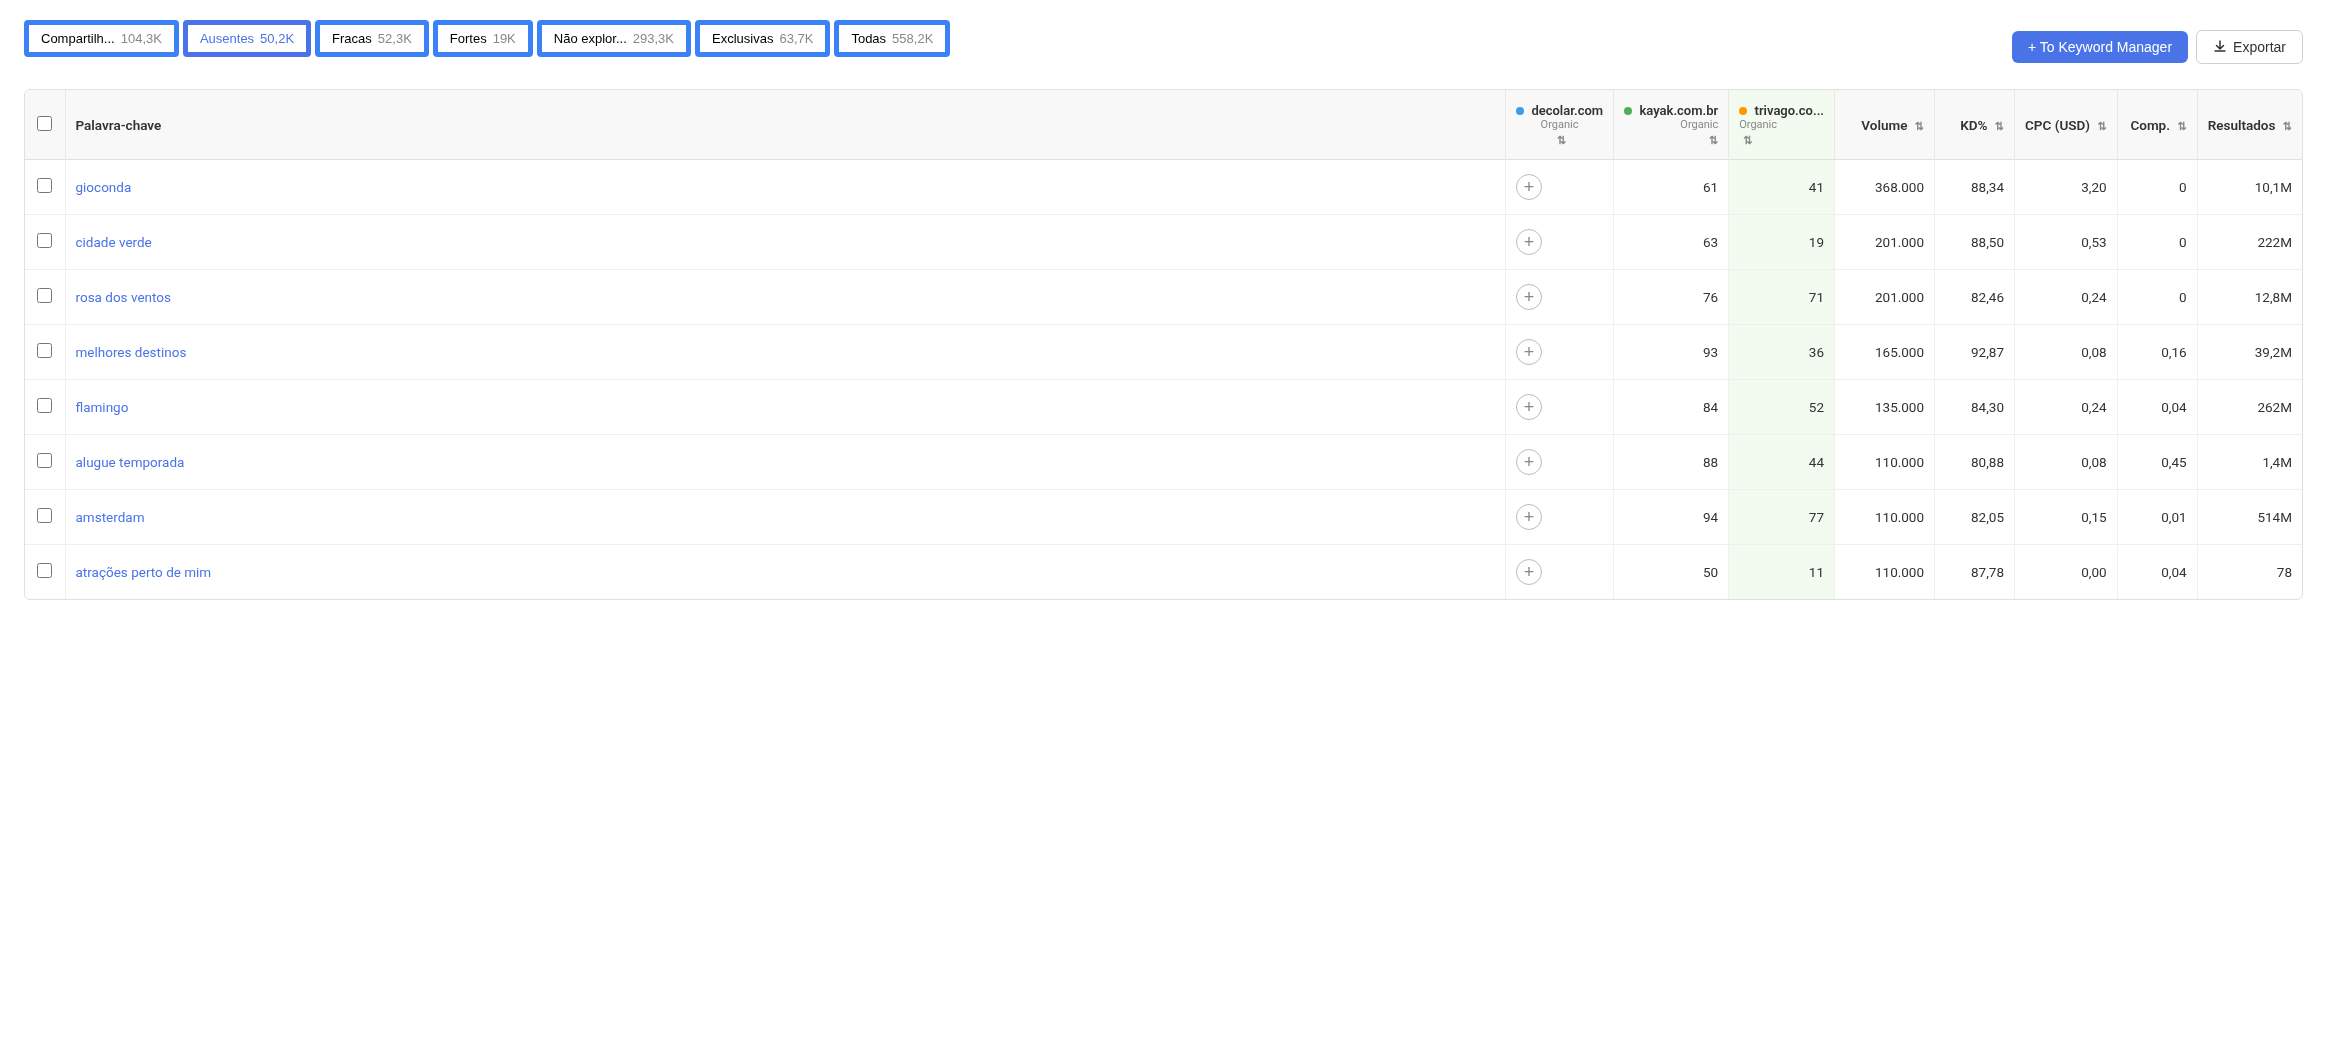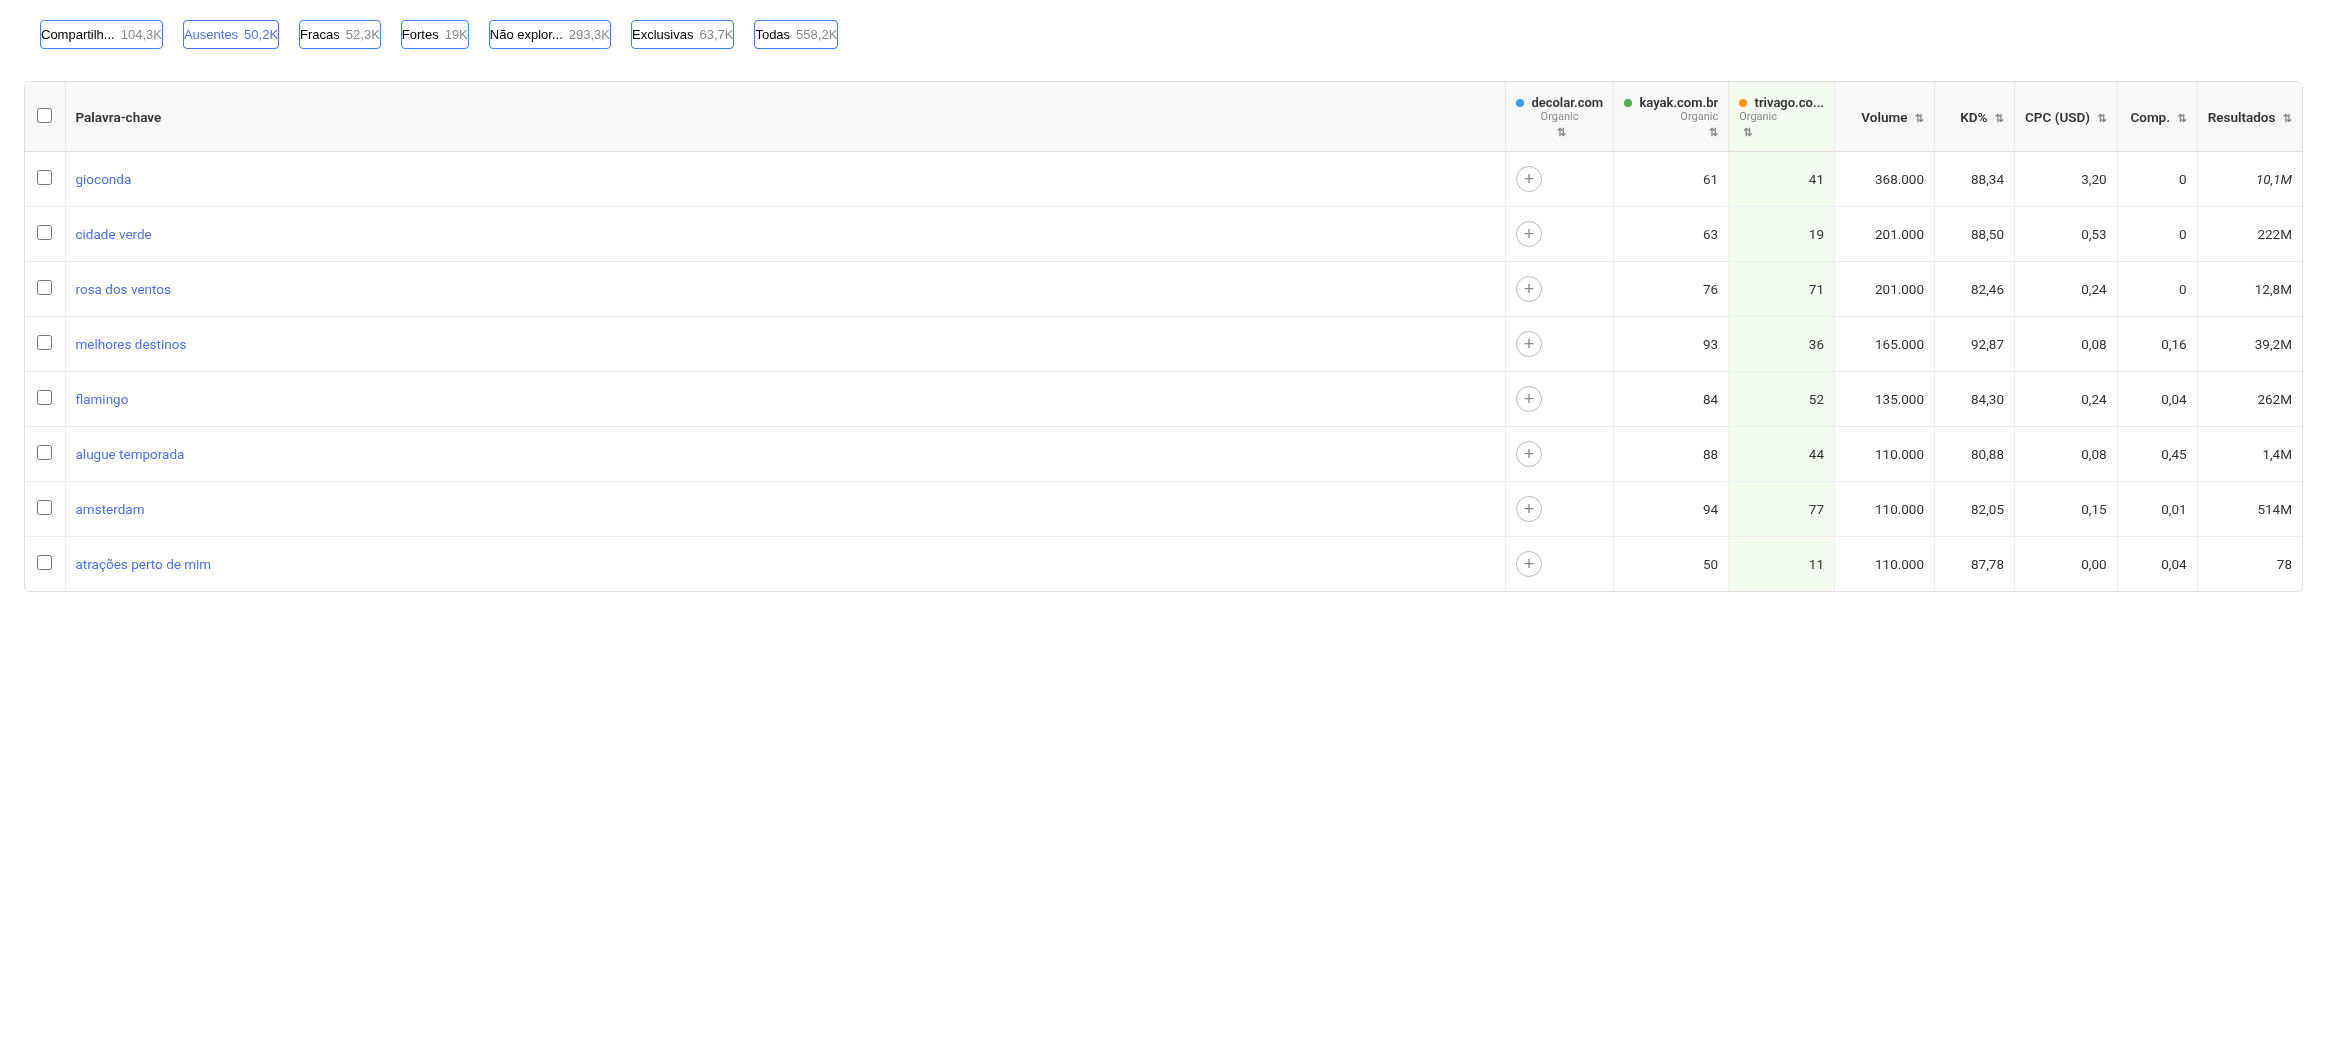--- a/index.html
+++ b/index.html
@@ -54,31 +54,30 @@
 
     
     .filter-tabs {
       display: flex;
       align-items: center;
       gap: 4px;
       margin-bottom: 16px;
       flex-wrap: wrap;
     }
     .filter-tab {
-      border: 1px solid #3b82f6;
+      border: 5px solid #3b82f6;
       border-radius: 4px;
-      padding: 6px 0;
+      padding: 6px 12px;
       cursor: pointer;
       background: #fff;
       font-size: 13px;
       display: flex;
       align-items: center;
       gap: 6px;
       white-space: nowrap;
-      margin-left: 16px;
     }
     .filter-tab.active {
       border-color: #4a73e8;
       color: #4a73e8;
       background: #fff;
     }
     .filter-tab .tab-count {
       color: #888;
       font-size: 13px;
     }
@@ -256,20 +255,29 @@
         <button class="filter-tab">
           <span>Exclusivas</span> 
           <span class="tab-count">63,7K</span>
         </button>
         <button class="filter-tab">
           <span>Todas</span> 
           <span class="tab-count">558,2K</span>
         </button>
       </div>
     <div class="spacer"></div>
+    <div class="top-right-actions">
+      <button class="btn-keyword-manager">+ To Keyword Manager</button>
+      <button class="btn-export">
+        <svg width="14" height="14" viewBox="0 0 14 14" fill="none" xmlns="http://www.w3.org/2000/svg">
+          <path d="M7 1v8M3.5 5.5L7 9l3.5-3.5M2 11h10" stroke="#333" stroke-width="1.5" stroke-linecap="round" stroke-linejoin="round"></path>
+        </svg>
+        <span>Exportar</span>
+      </button>
+    </div>
   </div>
 
   <div class="table-wrapper">
     <table>
       <thead>
         <tr>
           <th class="col-checkbox">
             <input type="checkbox" style="">
           </th>
           <th class="col-keyword">
@@ -339,21 +347,21 @@
       </td>
       <td class="col-kd" style="text-align:right;">
         <span>88,34</span>
       </td>
       <td class="col-cpc" style="text-align:right;">
         <span>3,20</span>
       </td>
       <td class="col-comp" style="text-align:right;">
         <span>0</span>
       </td>
-      <td class="col-results" style="text-align:right;font-style:italic;">
+      <td class="col-results" style="text-align:right;">
         <span>10,1M</span>
       </td>
     </tr>
           <tr>
       <td class="col-checkbox" style="text-align:center;">
         <input type="checkbox" style="">
       </td>
       <td class="col-keyword">
         <a class="keyword-link" href="#">cidade verde</a>
       </td>

